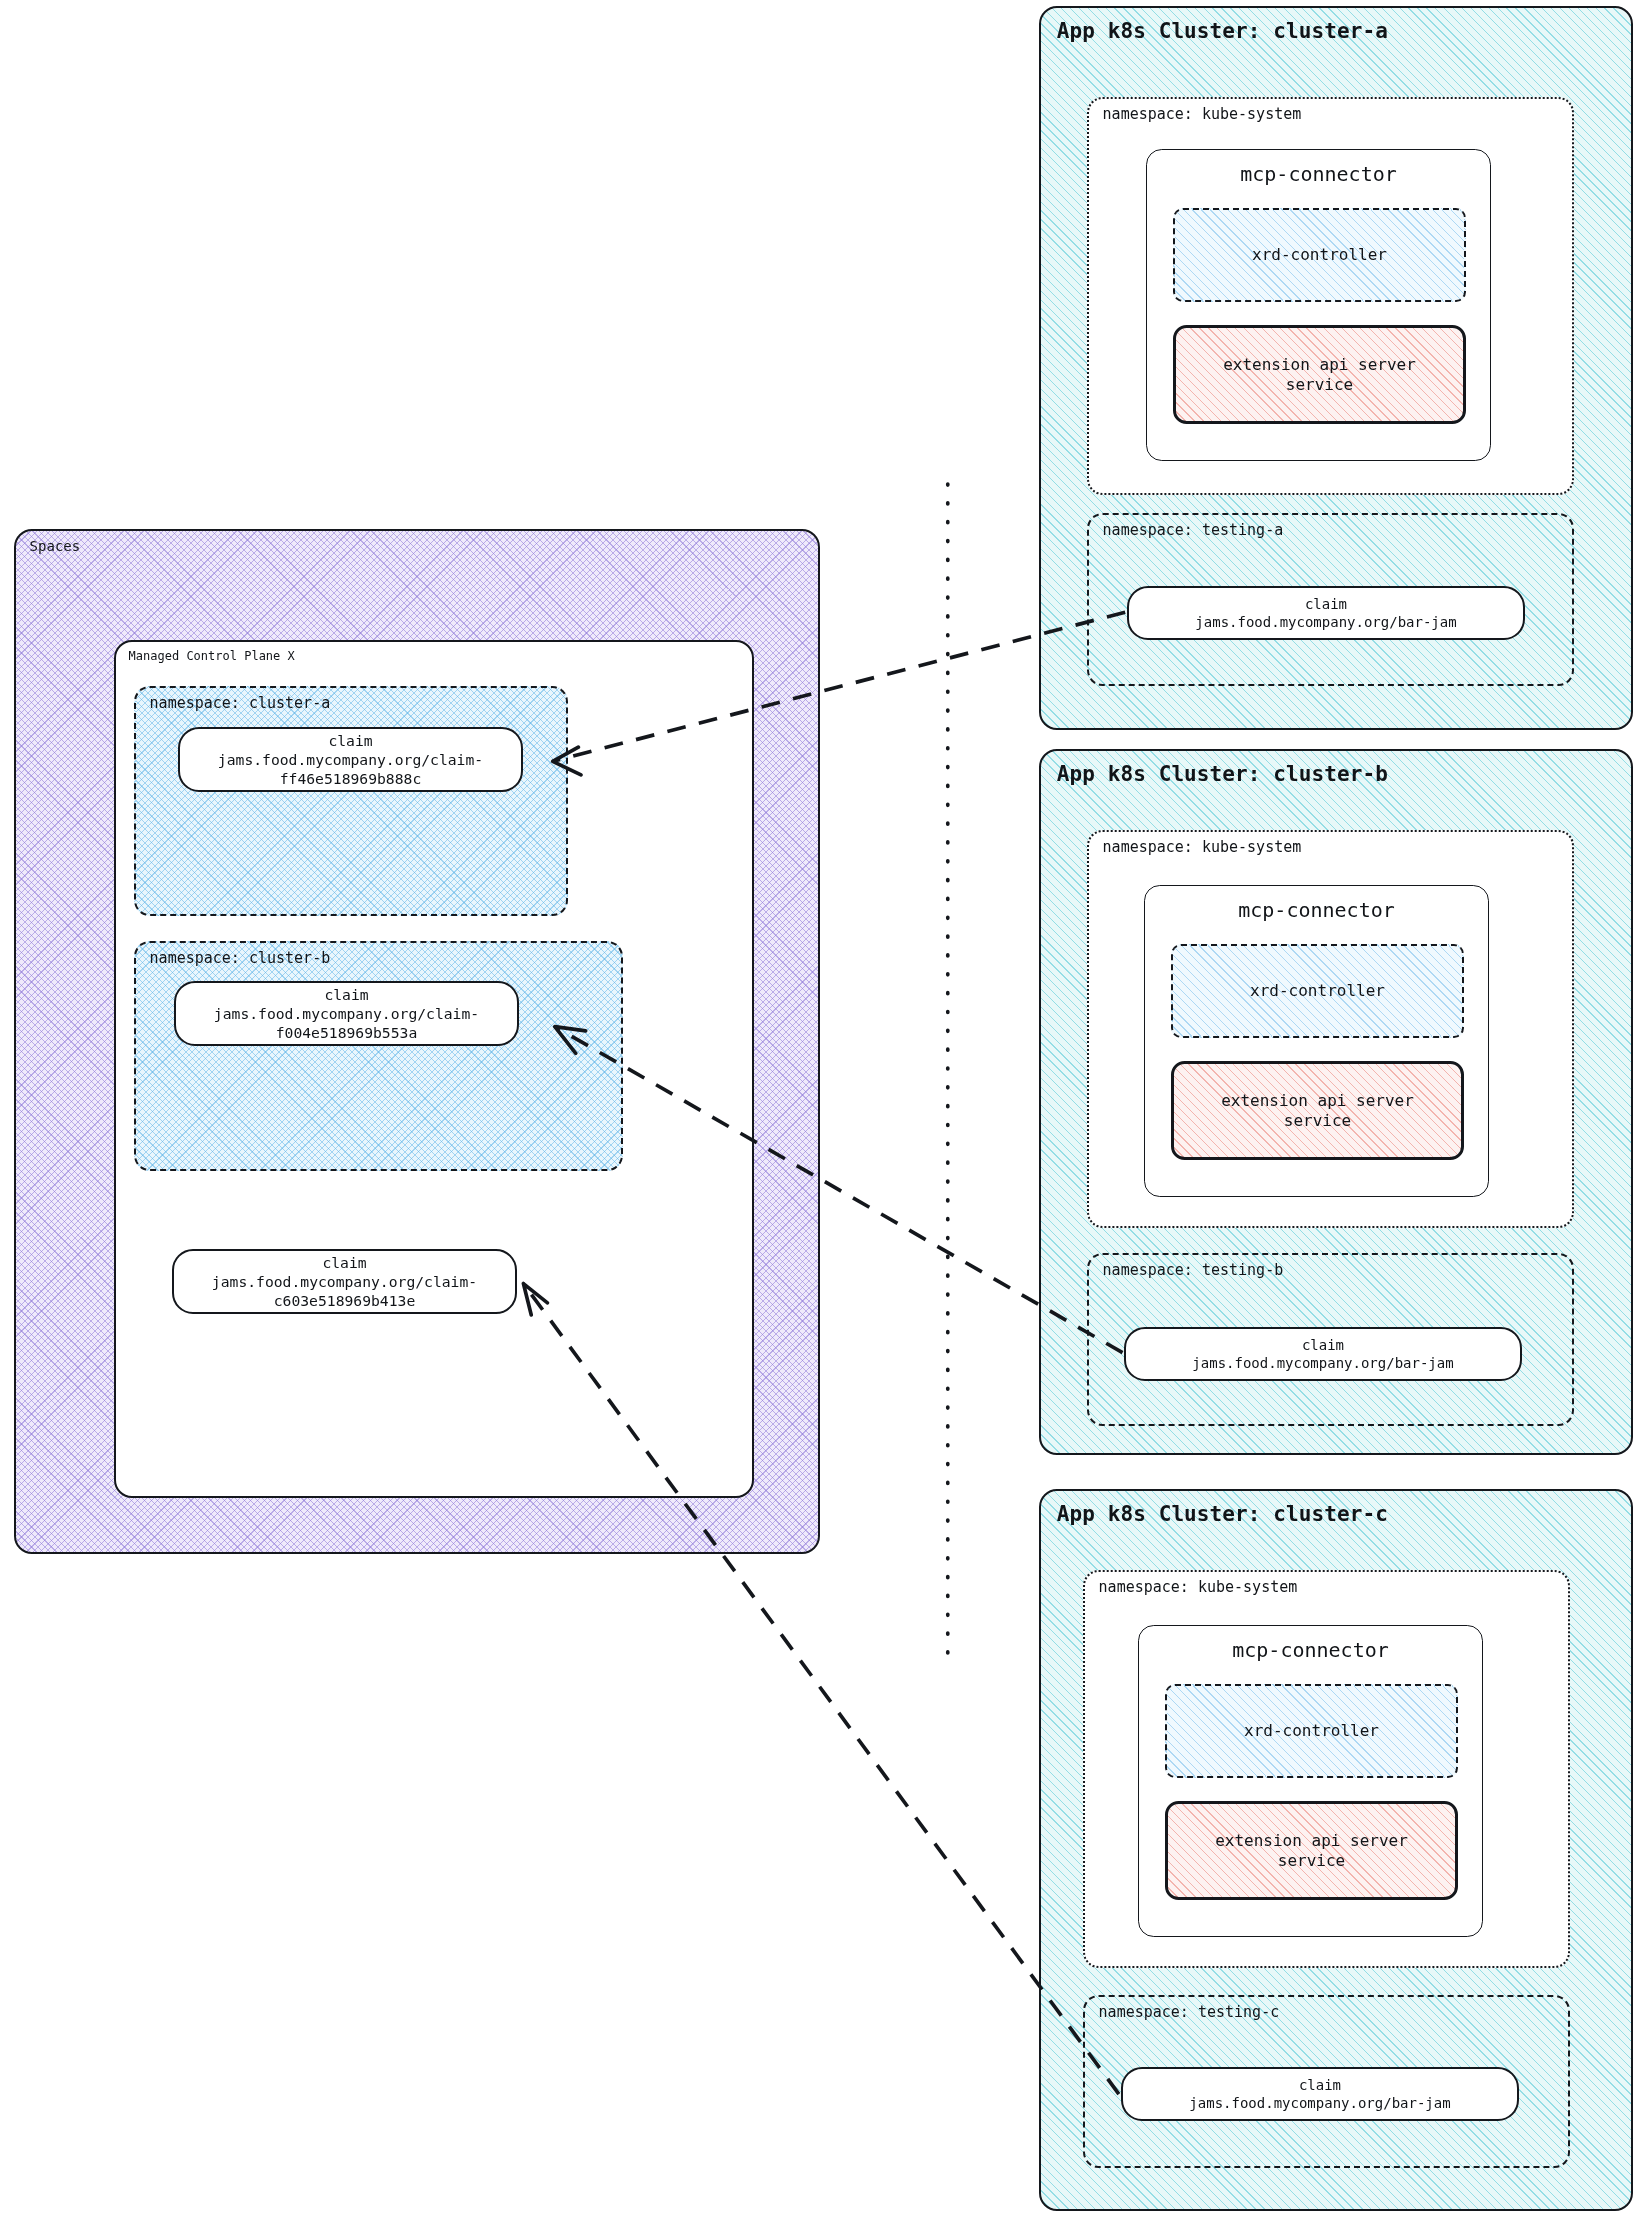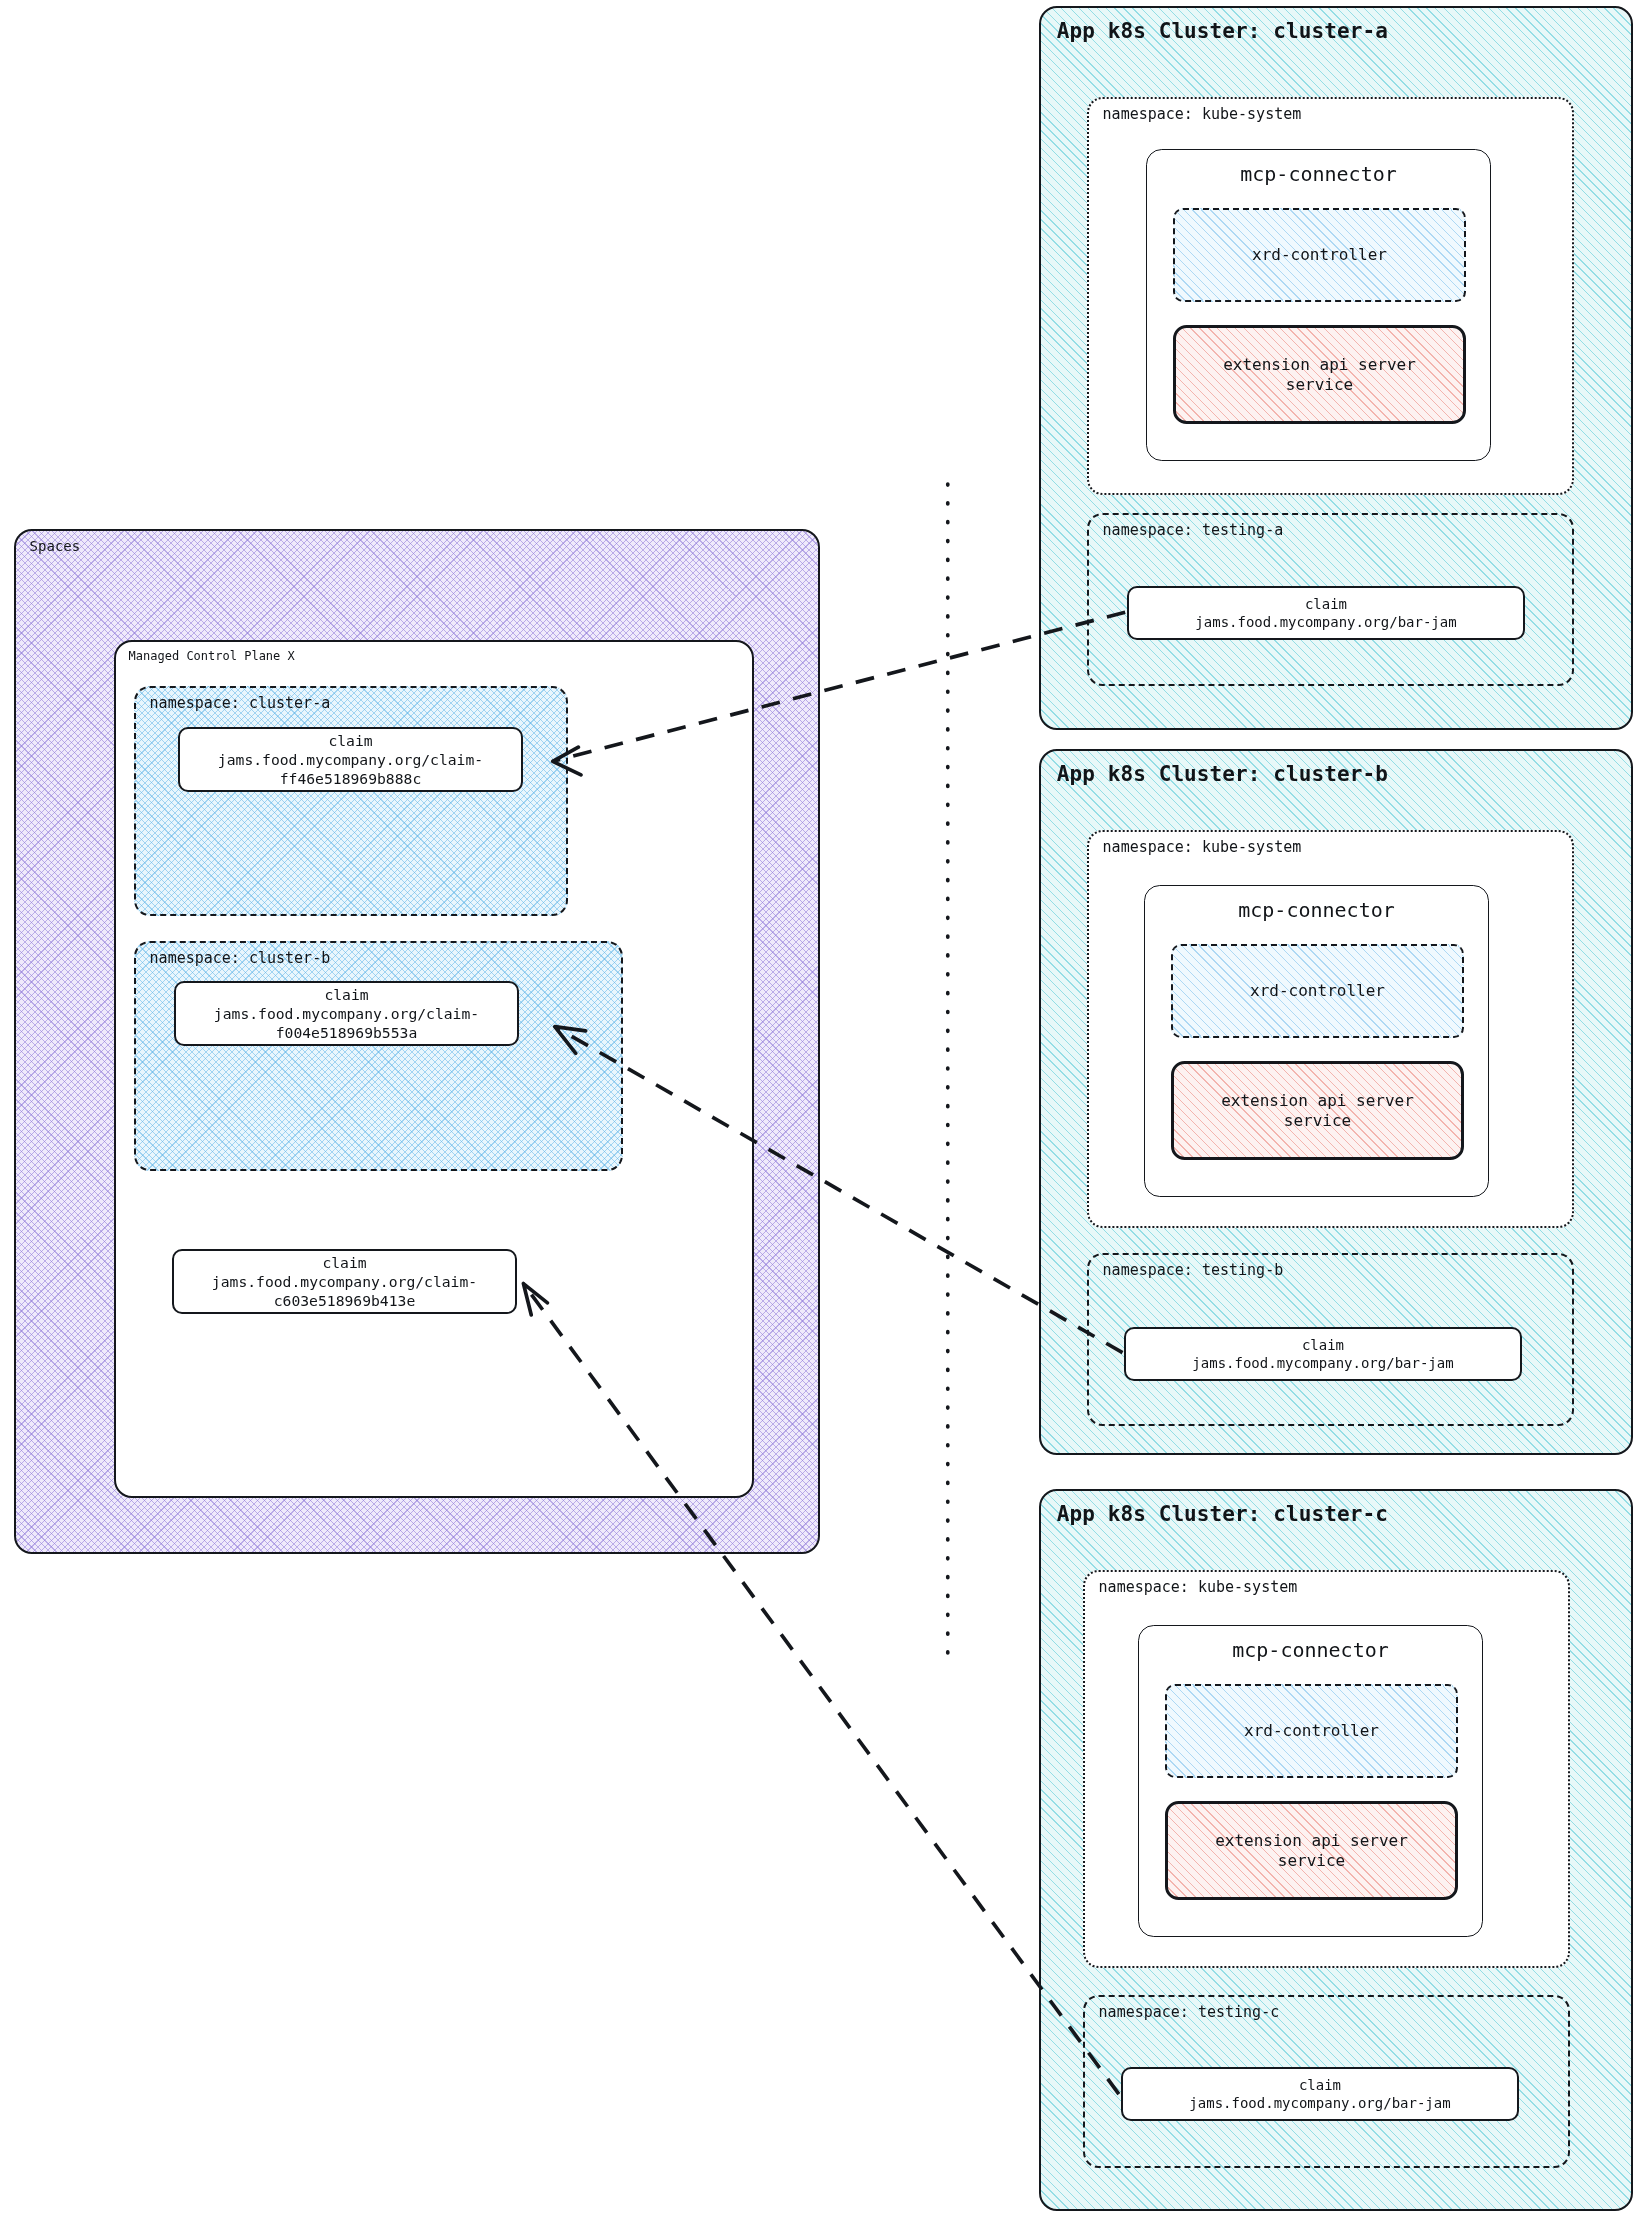--- a/index.html
+++ b/index.html
@@ -66,21 +66,21 @@
     background-image:
       repeating-linear-gradient(45deg,  rgba(88,176,230,.50) 0 0.8px, rgba(0,0,0,0) 0.8px 4.7px),
       repeating-linear-gradient(-45deg, rgba(88,176,230,.50) 0 0.8px, rgba(0,0,0,0) 0.8px 4.7px);
   }
 
   
   .claim {
     position: absolute;
     box-sizing: border-box;
     border: 2.1px solid #14171c;
-    border-radius: 10px;
+    border-radius: 21px;
     background: #ffffff;
     display: flex;
     align-items: center;
     justify-content: center;
     text-align: center;
     color: #111418;
     line-height: 1.3;
     white-space: pre-line;
   }
 

